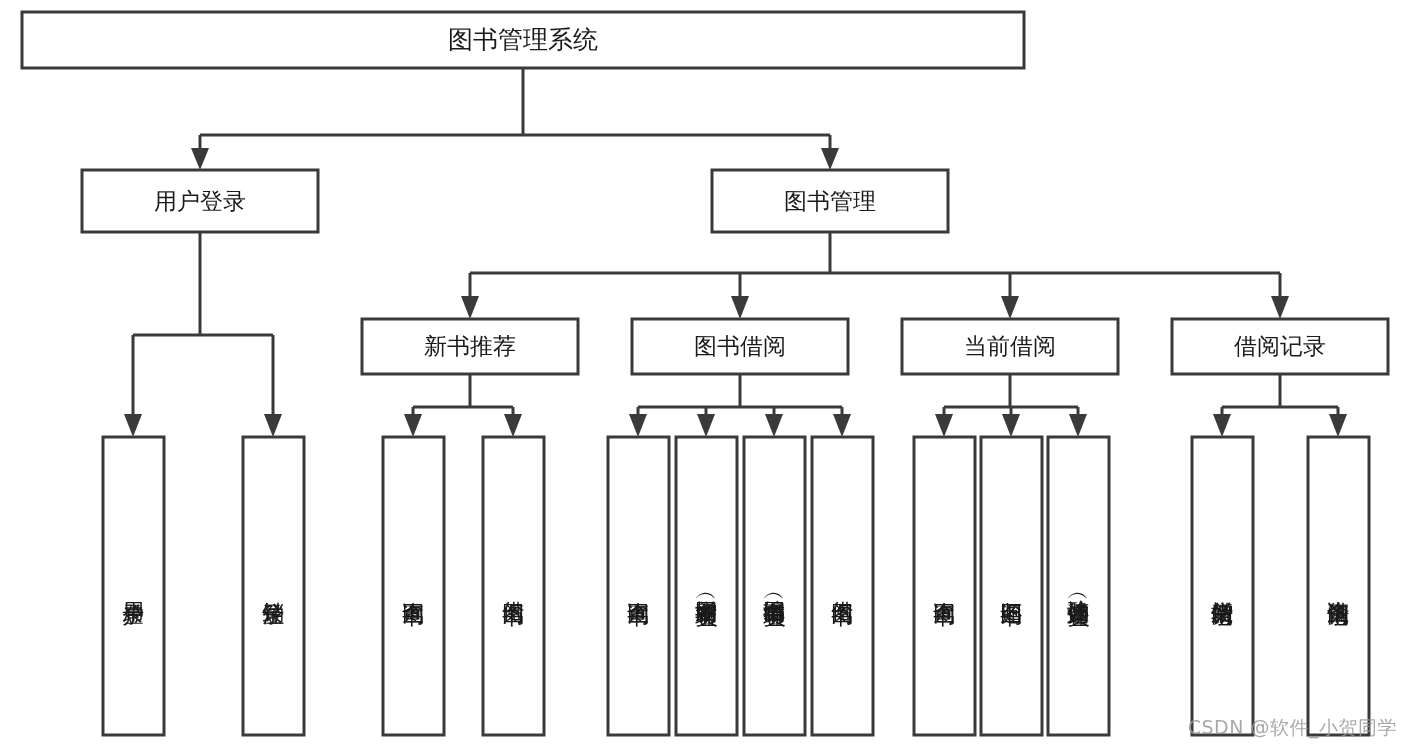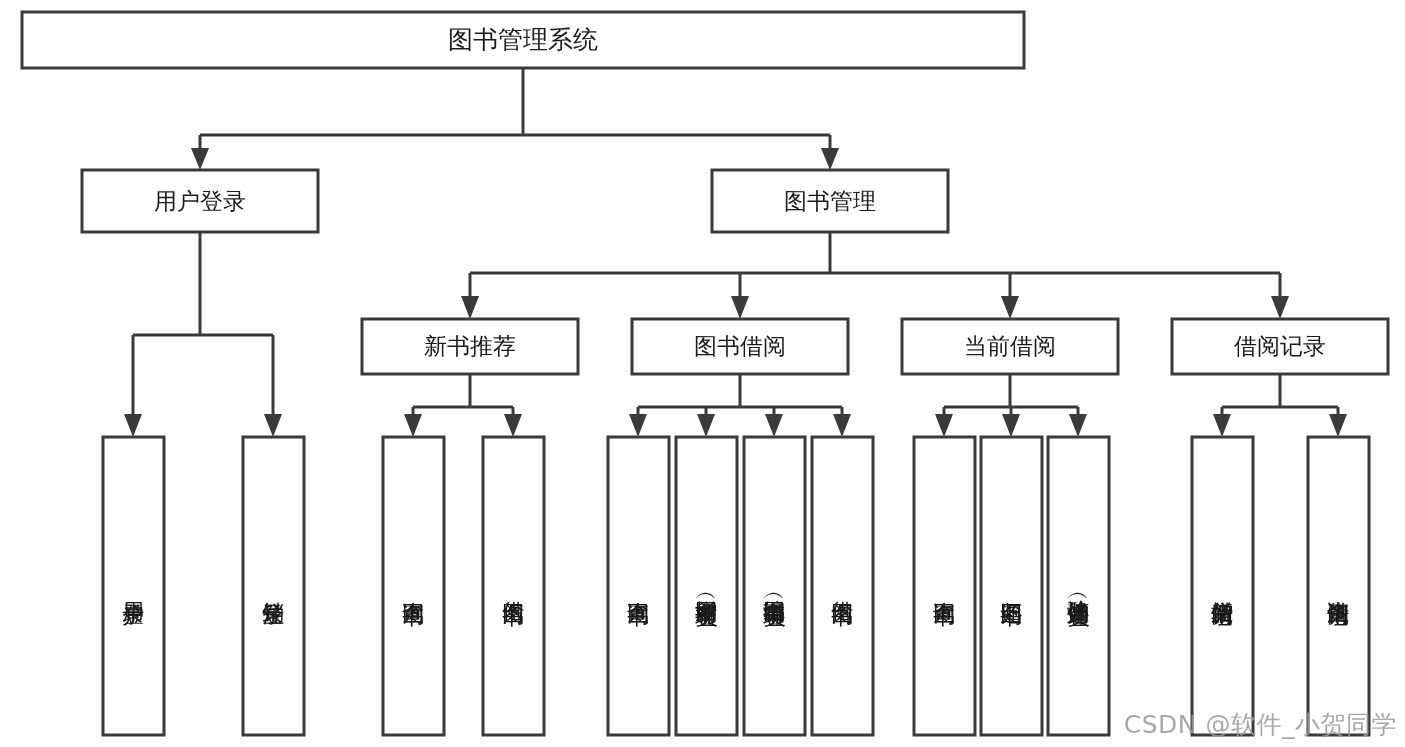--- a/index.html
+++ b/index.html
@@ -23,21 +23,21 @@
     writing-mode:vertical-rl;text-orientation:upright;
     white-space:nowrap;letter-spacing:1px;
   }
   .leaf-fo-inner{
     width:100%;height:100%;display:flex;
     align-items:center;justify-content:center;
   }
   #watermark{
     position:absolute;right:8px;bottom:6px;
     font-family:"DejaVu Sans","Liberation Sans",sans-serif;
-    font-size:25px;color:#9a9a9a;opacity:.85;
+    font-size:19px;color:#9a9a9a;opacity:.85;
     letter-spacing:.5px;white-space:nowrap;pointer-events:none;
   }
 </style>
 </head>
 <body>
 
 <svg id="diagram" viewBox="0 0 1405 747" xmlns="http://www.w3.org/2000/svg">
 
   <g>
 

